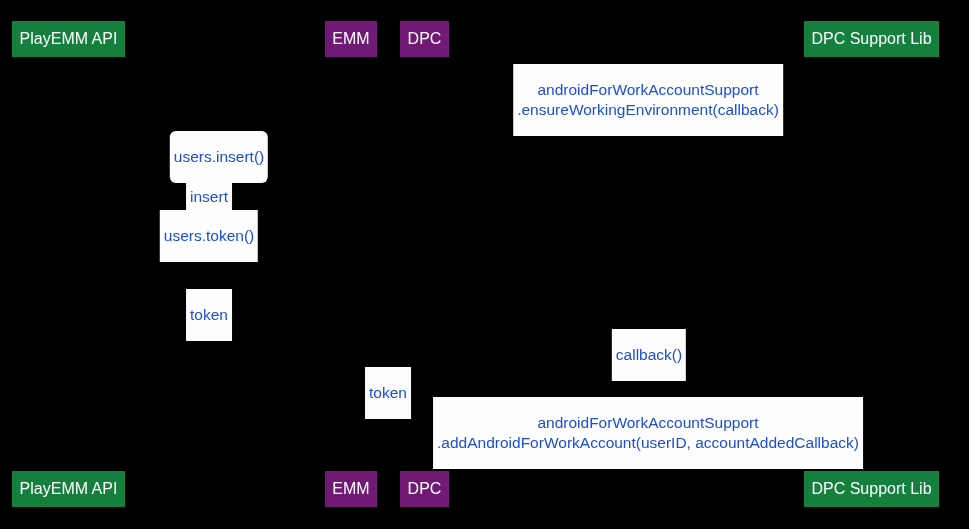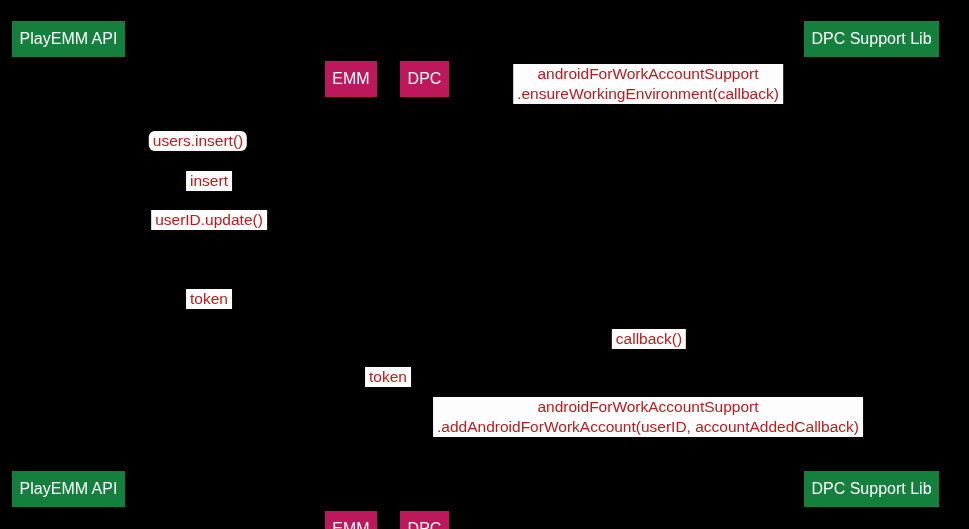--- a/index.html
+++ b/index.html
@@ -19,58 +19,58 @@
     position: absolute;
     height: 36px;
     display: flex;
     align-items: center;
     justify-content: center;
     color: #ffffff;
     font-size: 16px;
     white-space: nowrap;
   }
   .actor.green { background: #15803d; }
-  .actor.blue  { background: #be185d; margin-top: 40px; }
+  .actor.blue  { background: #701a75; }
   .msg {
     position: absolute;
     transform: translateX(-50%);
     background: #fdfdfd;
-    color: #b91c1c;
+    color: #1d4ed8;
     font-size: 15.5px;
     line-height: 20px;
-    padding: 0 4px;
+    padding: 16px 4px;
     text-align: center;
     white-space: nowrap;
   }
 </style>
 </head>
 <body>
 
 <div class="canvas">
 
   <div class="actor green" style="left:12px;  top:21px; width:113px;">PlayEMM API</div>
   <div class="actor blue" style="left:325px; top:21px; width:52px;">EMM</div>
   <div class="actor blue" style="left:400px; top:21px; width:49px;">DPC</div>
   <div class="actor green" style="left:804px; top:21px; width:135px;">DPC Support Lib</div>
 
   <div class="msg" style="left:648px; top:64px;">
     <div>androidForWorkAccountSupport</div>
     <div>.ensureWorkingEnvironment(callback)</div>
   </div>
 
-  <div class="msg" style="left:198px; top:131px;border-radius:6px;">
+  <div class="msg" style="left:219px; top:131px;border-radius:6px;">
     <div>users.insert()</div>
   </div>
 
   <div class="msg" style="left:209px; top:171px;">
     <div>insert</div>
   </div>
 
   <div class="msg" style="left:209px; top:210px;">
-    <div>userID.update()</div>
+    <div>users.token()</div>
   </div>
 
 
   <div class="msg" style="left:209px; top:289px;">
     <div>token</div>
   </div>
 
   <div class="msg" style="left:649px; top:329px;">
     <div>callback()</div>
   </div>

